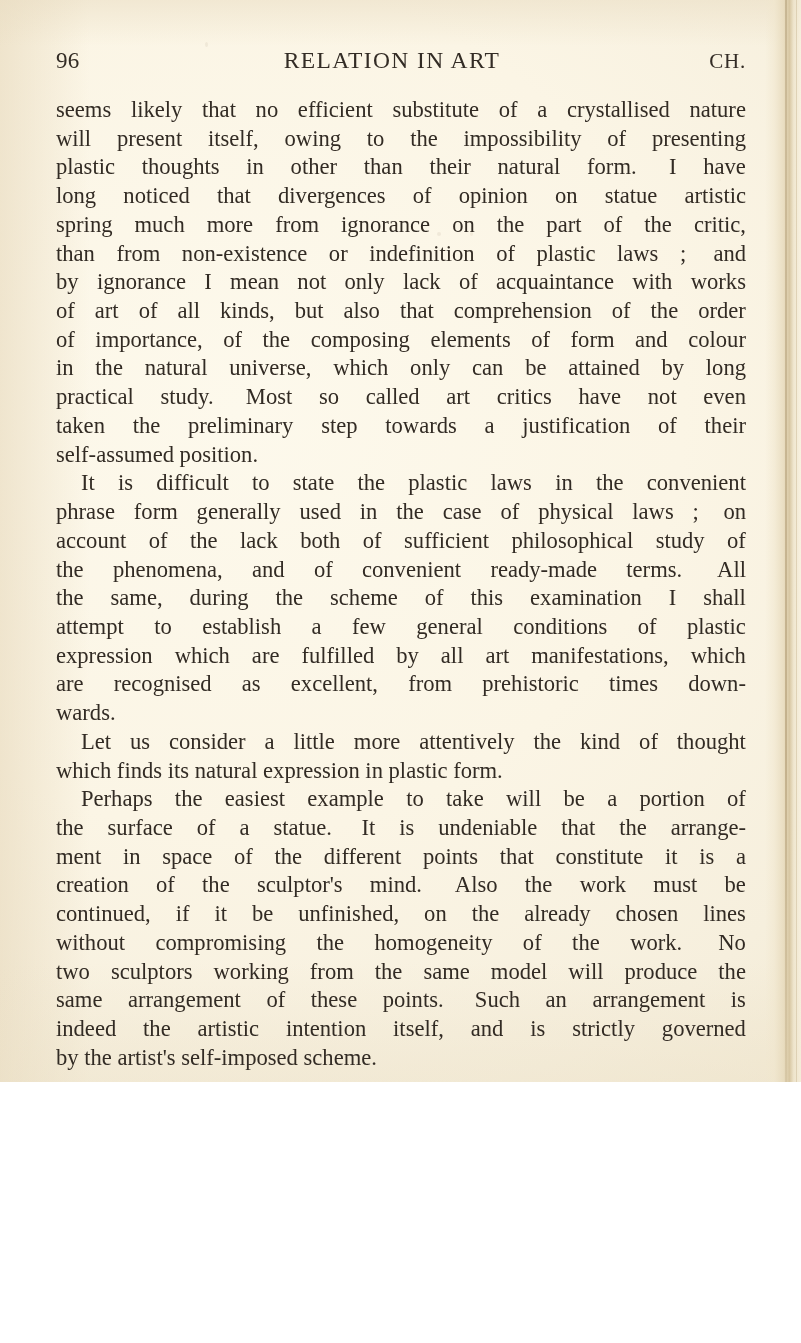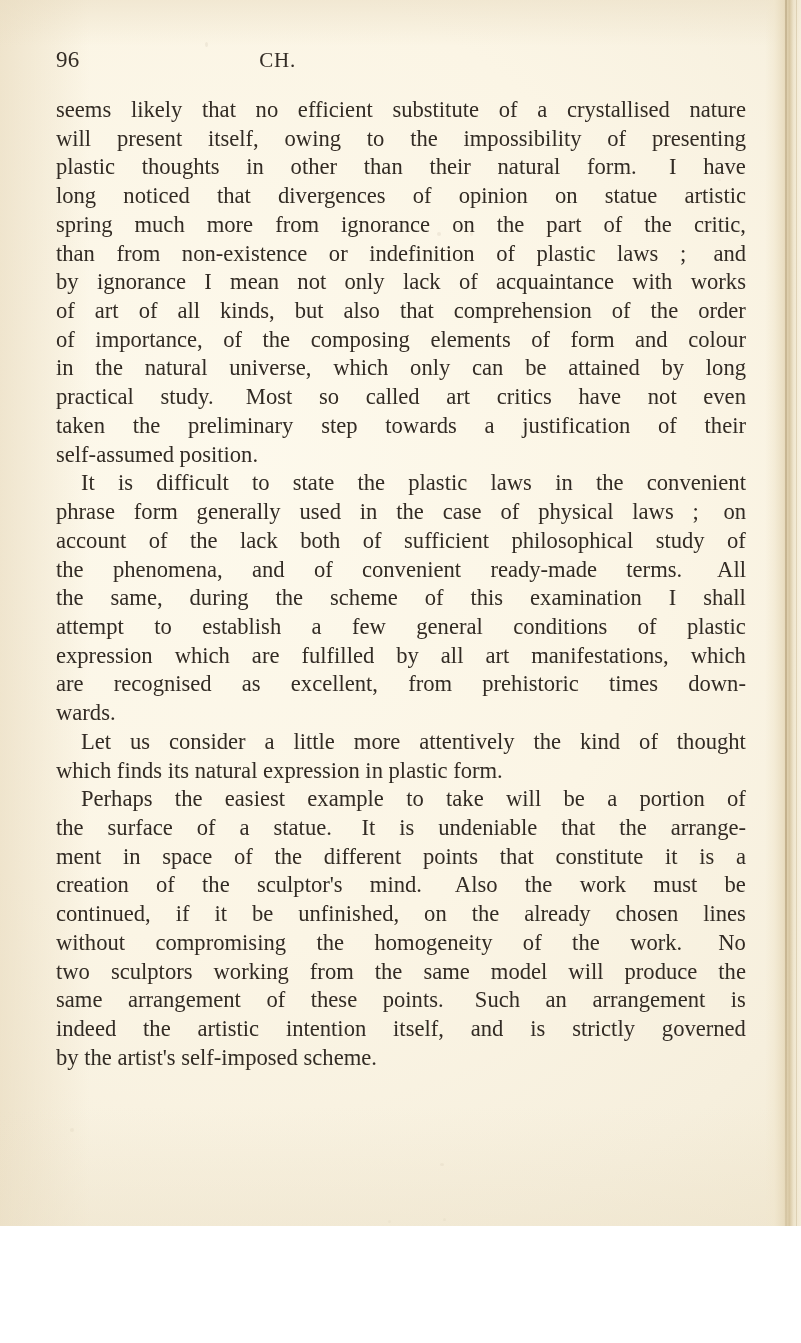--- a/index.html
+++ b/index.html
@@ -5,21 +5,21 @@
 <style>
   html, body {
     margin: 0;
     padding: 0;
     background: #ffffff;
   }
 
   #page {
     position: relative;
     width: 801px;
-    height: 1226px;
+    height: 1082px;
     overflow: hidden;
     background: #fbf6e7;
     font-family: "Liberation Serif", "DejaVu Serif", serif;
     color: #2e2823;
     -webkit-font-smoothing: antialiased;
   }
 
   
   .paper-base {
     position: absolute;
@@ -170,20 +170,21 @@
   <div class="speck" style="left:440px;top:1163px;width:4px;height:3px;opacity:.4;"></div>
   <div class="speck" style="left:443px;top:1218px;width:3px;height:3px;opacity:.3;"></div>
   <div class="speck" style="left:120px;top:1331px;width:3px;height:3px;opacity:.3;"></div>
   <div class="speck" style="left:718px;top:178px;width:3px;height:3px;opacity:.3;"></div>
   <div class="speck" style="left:388px;top:1220px;width:3px;height:3px;opacity:.25;"></div>
 
   <div class="content">
 
     <div class="running-head">
       <div class="rh-folio">96</div>
+      <div class="rh-title">RELATION IN ART</div>
       <div class="rh-chap">CH.</div>
     </div>
 
     <div class="body" id="body-text">
         <div class="jline"><span class="w">seems</span><span class="w">likely</span><span class="w">that</span><span class="w">no</span><span class="w">efficient</span><span class="w">substitute</span><span class="w">of</span><span class="w">a</span><span class="w">crystallised</span><span class="w">nature</span></div>
         <div class="jline"><span class="w">will</span><span class="w">present</span><span class="w">itself,</span><span class="w">owing</span><span class="w">to</span><span class="w">the</span><span class="w">impossibility</span><span class="w">of</span><span class="w">presenting</span></div>
         <div class="jline"><span class="w">plastic</span><span class="w">thoughts</span><span class="w">in</span><span class="w">other</span><span class="w">than</span><span class="w">their</span><span class="w">natural</span><span class="w">form. </span><span class="w">I</span><span class="w">have</span></div>
         <div class="jline"><span class="w">long</span><span class="w">noticed</span><span class="w">that</span><span class="w">divergences</span><span class="w">of</span><span class="w">opinion</span><span class="w">on</span><span class="w">statue</span><span class="w">artistic</span></div>
         <div class="jline"><span class="w">spring</span><span class="w">much</span><span class="w">more</span><span class="w">from</span><span class="w">ignorance</span><span class="w">on</span><span class="w">the</span><span class="w">part</span><span class="w">of</span><span class="w">the</span><span class="w">critic,</span></div>
         <div class="jline"><span class="w">than</span><span class="w">from</span><span class="w">non-existence</span><span class="w">or</span><span class="w">indefinition</span><span class="w">of</span><span class="w">plastic</span><span class="w">laws</span><span class="w">; </span><span class="w">and</span></div>

